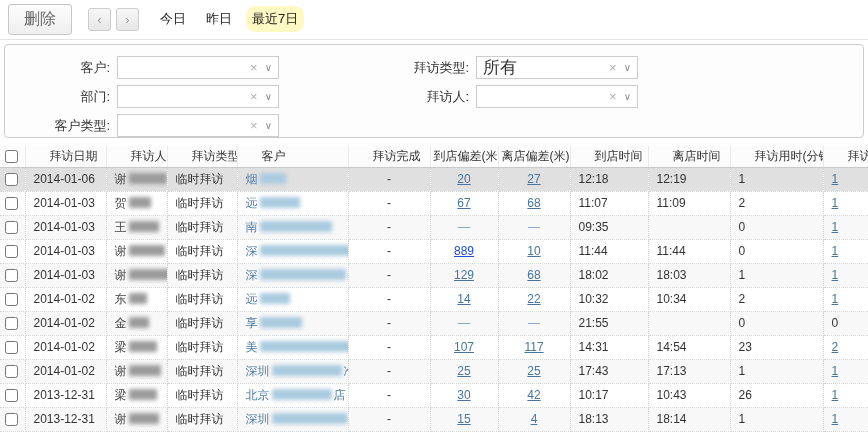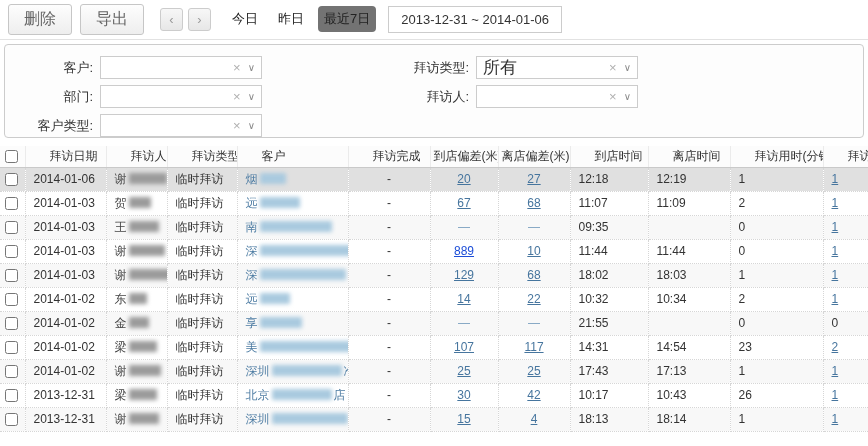--- a/index.html
+++ b/index.html
@@ -16,29 +16,29 @@
     background:linear-gradient(#fdfdfd,#eeeeee);
     padding:4px 15px; font-size:16px; color:#666; cursor:pointer; margin-right:8px;
   }
   .nav-btn {
     width:23px; height:23px; border:1px solid #ccc; border-radius:3px;
     background:linear-gradient(#f7f7f7,#e7e7e7); color:#999;
     font-size:13px; line-height:21px; text-align:center; cursor:pointer; margin-right:5px;
   }
   .nav-group { margin:0 10px 0 8px; display:flex; }
   .range-tab { font-size:13px; color:#222; padding:4px 6px; margin-right:8px; cursor:pointer; white-space:nowrap; }
-  .range-tab.active { background:#737373; border-radius:4px; }
+  .range-tab.active { background:#fef9c3; border-radius:9px; }
   .date-box { border:1px solid #ccc; background:#fff; padding:5px 12px; font-size:13px; color:#333; margin-left:4px; white-space:nowrap; cursor:pointer; }
   
   .filter-panel {
     position:relative; margin:4px 4px 0 4px; height:94px;
     border:1px solid #ccc; border-radius:4px; background:#fdfdfd;
   }
   .filter-col { position:absolute; top:11px; }
-  .filter-col.left  { left:4px; }
+  .filter-col.left  { left:21px; }
   .filter-col.right { left:388px; }
   .f-row { display:flex; align-items:center; margin-bottom:6px; }
   .f-label { width:84px; text-align:right; margin-right:7px; font-size:13px; color:#333; white-space:nowrap; }
   .filter-col.right .f-label { width:76px; }
   .f-select {
     width:162px; height:23px; border:1px solid #ccc; background:#fff;
     display:flex; align-items:center; padding:0 6px; cursor:pointer;
   }
   .f-value { flex:1; font-size:17px; color:#333; overflow:hidden; white-space:nowrap; }
   .f-x { color:#b0b0b0; font-size:13px; margin-right:7px; cursor:pointer; }
@@ -69,29 +69,27 @@
   .cust-text { color:#4d7ca3; filter:blur(0.6px); }
   .mask { display:inline-block; height:11px; border-radius:1px; vertical-align:-1px; filter:blur(2px); }
   .mask.name-m { background:#9b9b9b; margin-left:2px; }
   .mask.cust-m { background:#a9cadf; margin:0 2px; }
 </style>
 </head>
 <body>
 
 <div class="toolbar">
   <button class="btn">删除</button>
-  <button class="btn">导出</button>
   <span class="nav-group">
     <span class="nav-btn">‹</span>
     <span class="nav-btn">›</span>
   </span>
   <span class="range-tab">今日</span>
   <span class="range-tab">昨日</span>
   <span class="range-tab active">最近7日</span>
-  <span class="date-box">2013-12-31 ~ 2014-01-06</span>
 </div>
 
 <div class="filter-panel">
   <div class="filter-col left" id="filters-left">
       <div class="f-row">
         <span class="f-label">客户:</span>
         <span class="f-select">
           <span class="f-value"></span>
           <span class="f-x">×</span>
           <span class="f-caret">∨</span>

